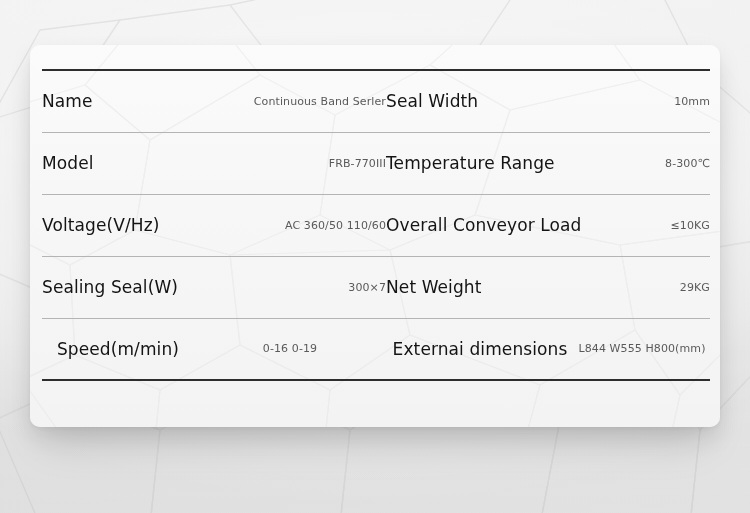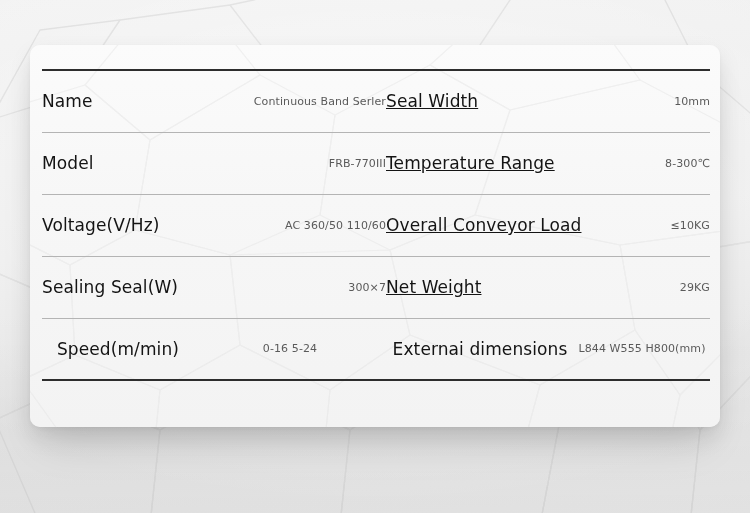--- a/index.html
+++ b/index.html
@@ -100,21 +100,21 @@
   .cell-value {
     font-size: 11px;
     color: #5a5a5a;
     text-align: right;
     white-space: nowrap;
     padding-right: 10px;
     letter-spacing: 0.1px;
   }
   .col-l-label { width: 152px; padding-left: 10px; }
   .col-l-value { width: 192px; }
-  .col-r-label { width: 188px; padding-left: 12px; text-decoration: underline; }
+  .col-r-label { width: 188px; padding-left: 12px; }
   .col-r-value { width: 136px; }
 
   .label-wrap {
     white-space: normal;
     line-height: 1.02;
     display: inline-block;
   }
   .value-wide {
     padding-right: 8px;
   }
@@ -195,21 +195,21 @@
           <td class="cell-value col-r-value">≤10KG</td>
         </tr>
         <tr>
           <td class="cell-label col-l-label">Sealing Seal(W)</td>
           <td class="cell-value col-l-value">300×7</td>
           <td class="cell-label col-r-label">Net Weight</td>
           <td class="cell-value col-r-value">29KG</td>
         </tr>
         <tr>
           <td class="cell-label col-l-label">Speed(m/min)</td>
-          <td class="cell-value col-l-value">0-16 5-24</td>
+          <td class="cell-value col-l-value">0-16 0-19</td>
           <td class="cell-label col-r-label" style="width:112px;margin-top:38px;">
             <span class="label-wrap">Externai dimensions</span>
           </td>
           <td class="cell-value col-r-value value-wide" style="width:212px;">L844  W555  H800(mm)</td>
         </tr>
       </tbody>
     </table>
 
   </div>
 </div>

